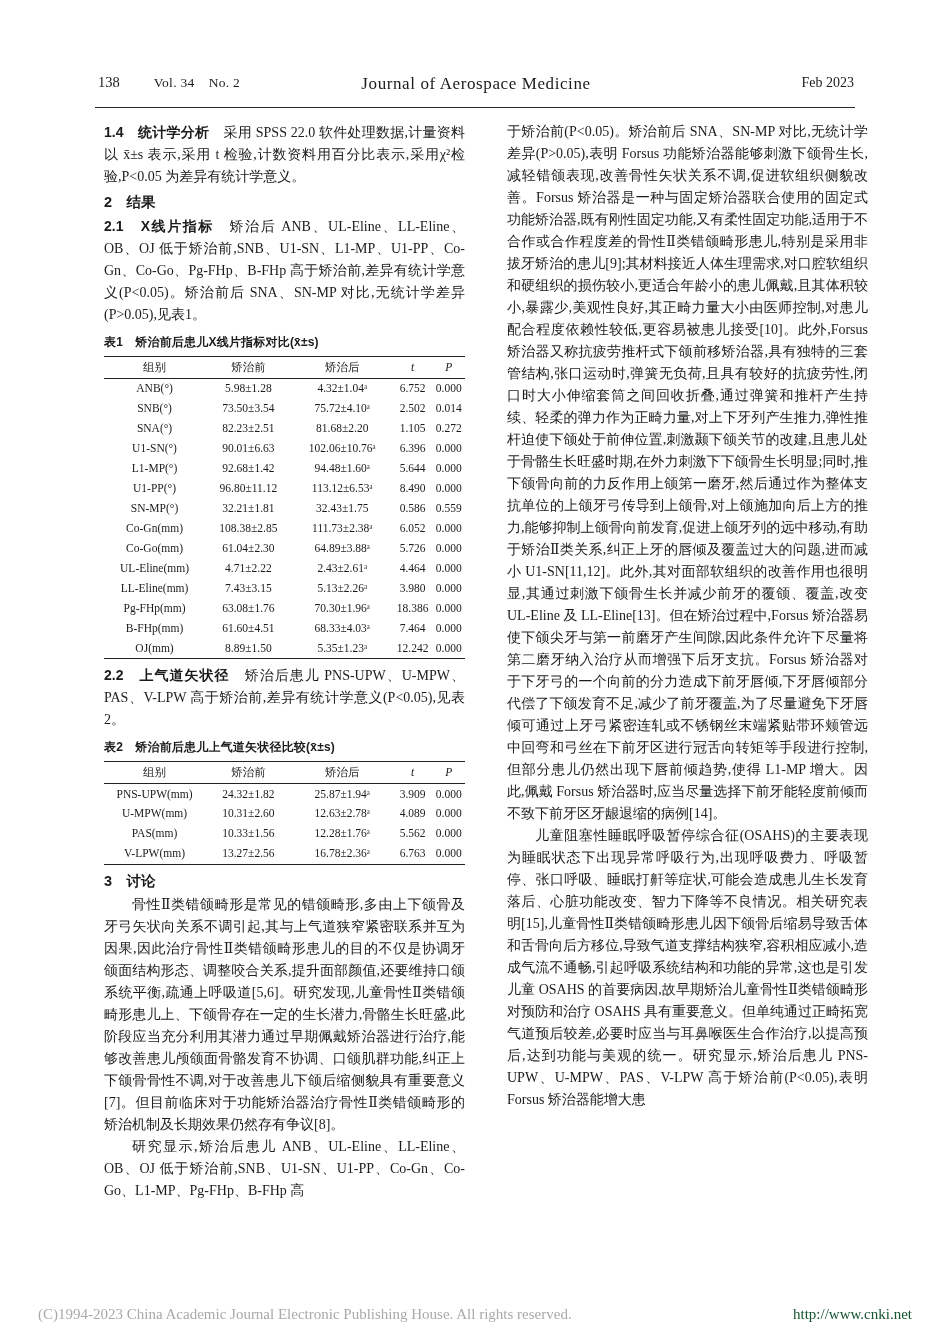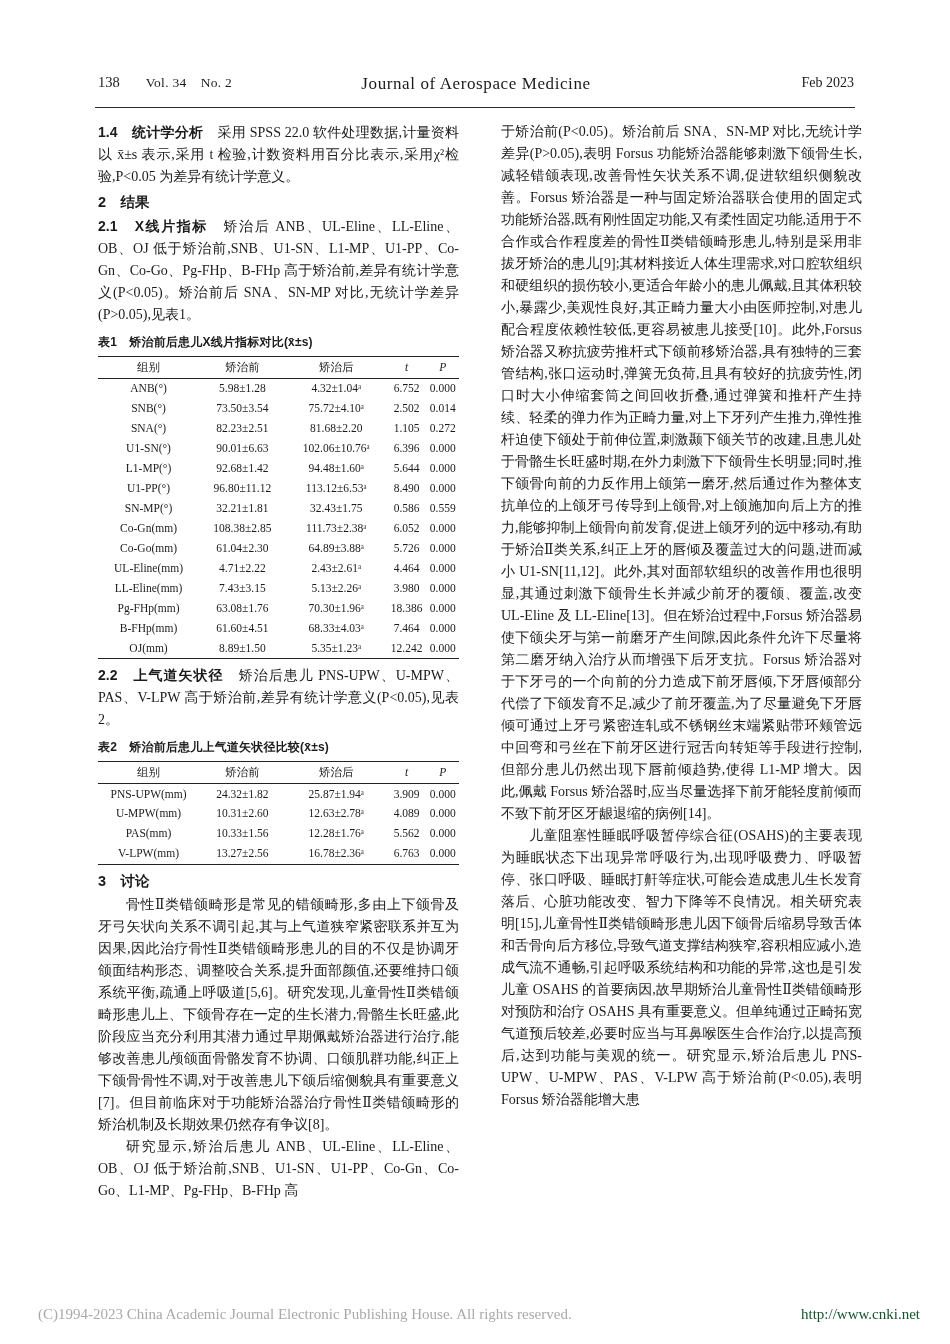--- a/index.html
+++ b/index.html
@@ -11,34 +11,34 @@
     color:#1b1b1b;
   }
   .page { position:absolute; inset:0; background:#ffffff; overflow:hidden; }
 
   
   .hdr {
     position:absolute; top:74px; left:98px; right:96px;
     display:flex; justify-content:space-between; align-items:baseline;
     font-size:14px;
   }
-  .hdr-left { display:flex; align-items:baseline; gap:26px; }
+  .hdr-left { display:flex; align-items:baseline; gap:34px; }
   .pagenum { font-size:14.5px; }
   .volno { font-size:13.5px; letter-spacing:0.3px; }
   .volno .no { margin-left:14px; }
   .jname {
     position:absolute; left:0; right:0; text-align:center;
     font-size:17px; letter-spacing:0.6px; pointer-events:none;
   }
   .hdate { font-size:14px; }
   .hdr-rule { position:absolute; top:107px; left:95px; right:95px; border-top:1.6px solid #2b2b2b; }
 
   
   .content {
-    position:absolute; top:121px; left:98px; width:764px;
+    position:absolute; top:121px; left:104px; width:764px;
     display:flex; gap:42px;
   }
   .col { width:369px; font-size:14px; line-height:22px; text-align:justify; }
   .para { }
   .ind { text-indent:2em; }
   .shead { font-family:"Liberation Sans","DejaVu Sans",sans-serif; font-weight:bold; }
   .h {
     font-family:"Liberation Sans","DejaVu Sans",sans-serif;
     font-size:14.5px; font-weight:bold; margin:3px 0 2px;
   }
@@ -62,21 +62,21 @@
   .t3 td { padding:2.5px 2px; text-align:center; white-space:nowrap; }
   .t3 th:nth-child(1){ width:28%; }
   .t3 th:nth-child(2){ width:24%; }
   .t3 th:nth-child(3){ width:28%; }
   .t3 th:nth-child(4){ width:11%; }
   .t3 th:nth-child(5){ width:9%; }
   .ital { font-style:italic; }
 
   
   .ftr {
-    position:absolute; left:38px; right:30px; top:1306px;
+    position:absolute; left:38px; right:38px; top:1306px;
     display:flex; justify-content:space-between; align-items:baseline;
     font-size:15px; color:#a9a9a9;font-family:Liberation Serif, serif;
   }
   .ftr .url { color:#14532d; text-decoration:none; }
 </style>
 </head>
 <body>
 
 <div class="page">
 

